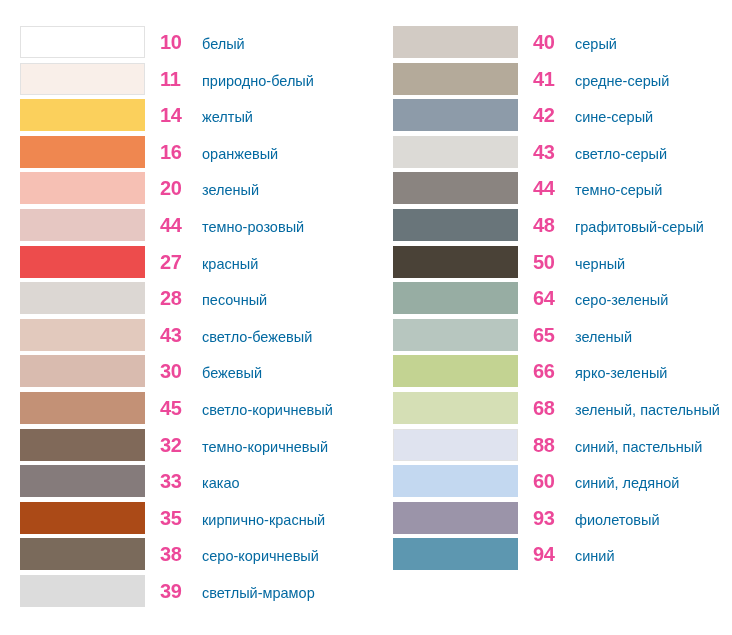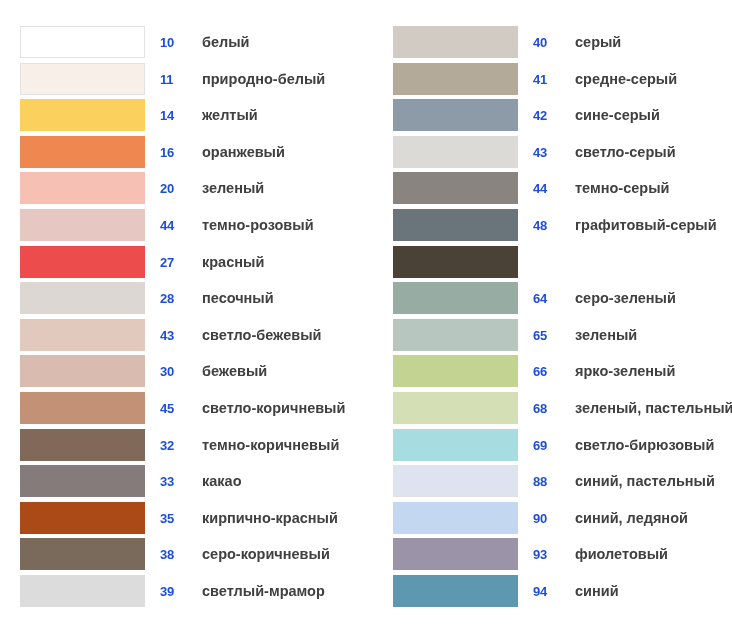--- a/index.html
+++ b/index.html
@@ -43,32 +43,32 @@
     border: 1px solid #e2e2e2;
   }
   .row-text {
     display: flex;
     align-items: baseline;
     height: 32px;
     padding-left: 15px;
     box-sizing: border-box;
   }
   .code {
-    font-size: 13px;
+    font-size: 20px;
     font-weight: bold;
-    color: #1d4ed8;
+    color: #ec4899;
     letter-spacing: -0.3px;
     min-width: 32px;
     text-align: left;
     line-height: 32px;
   }
   .name {
     font-size: 14.5px;
-    font-weight: bold;
-    color: #404040;
+    font-weight: normal;
+    color: #0369a1;
     padding-left: 10px;
     line-height: 32px;
     white-space: nowrap;
   }
 </style>
 </head>
 <body>
 
 <div id="palette-chart">
   <div class="column" id="column-left">
@@ -223,20 +223,24 @@
       </div>
       <div class="swatch-row">
         <div class="swatch" style="background-color: rgb(105, 117, 122);"></div>
         <div class="row-text">
           <span class="code">48</span>
           <span class="name">графитовый-серый</span>
         </div>
       </div>
       <div class="swatch-row">
         <div class="swatch" style="background-color: rgb(74, 66, 55);"></div>
+        <div class="row-text">
+          <span class="code">50</span>
+          <span class="name">черный</span>
+        </div>
       </div>
       <div class="swatch-row">
         <div class="swatch" style="background-color: rgb(151, 173, 163);"></div>
         <div class="row-text">
           <span class="code">64</span>
           <span class="name">серо-зеленый</span>
         </div>
       </div>
       <div class="swatch-row">
         <div class="swatch" style="background-color: rgb(183, 198, 191);"></div>
@@ -253,37 +257,30 @@
         </div>
       </div>
       <div class="swatch-row">
         <div class="swatch" style="background-color: rgb(213, 223, 181);"></div>
         <div class="row-text">
           <span class="code">68</span>
           <span class="name">зеленый, пастельный</span>
         </div>
       </div>
       <div class="swatch-row">
-        <div class="swatch" style="background-color: rgb(167, 220, 225);"></div>
-        <div class="row-text">
-          <span class="code">69</span>
-          <span class="name">светло-бирюзовый</span>
-        </div>
-      </div>
-      <div class="swatch-row">
         <div class="swatch has-border" style="background-color: rgb(223, 227, 239);"></div>
         <div class="row-text">
           <span class="code">88</span>
           <span class="name">синий, пастельный</span>
         </div>
       </div>
       <div class="swatch-row">
         <div class="swatch" style="background-color: rgb(195, 216, 240);"></div>
         <div class="row-text">
-          <span class="code">90</span>
+          <span class="code">60</span>
           <span class="name">синий, ледяной</span>
         </div>
       </div>
       <div class="swatch-row">
         <div class="swatch" style="background-color: rgb(155, 148, 169);"></div>
         <div class="row-text">
           <span class="code">93</span>
           <span class="name">фиолетовый</span>
         </div>
       </div>

